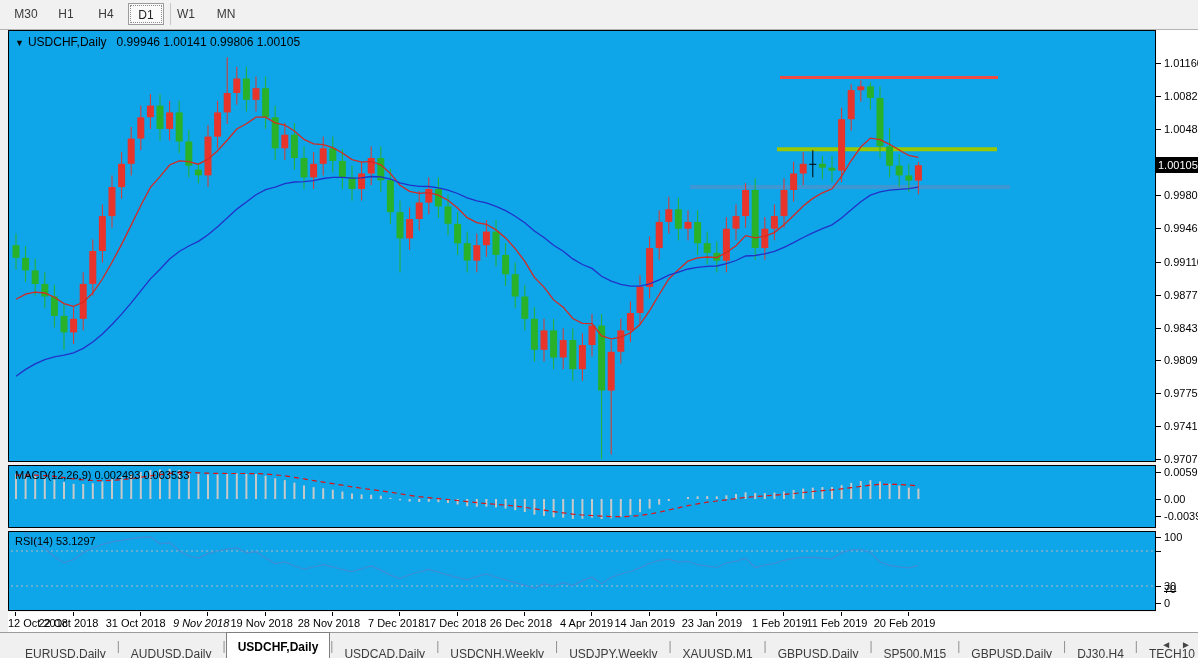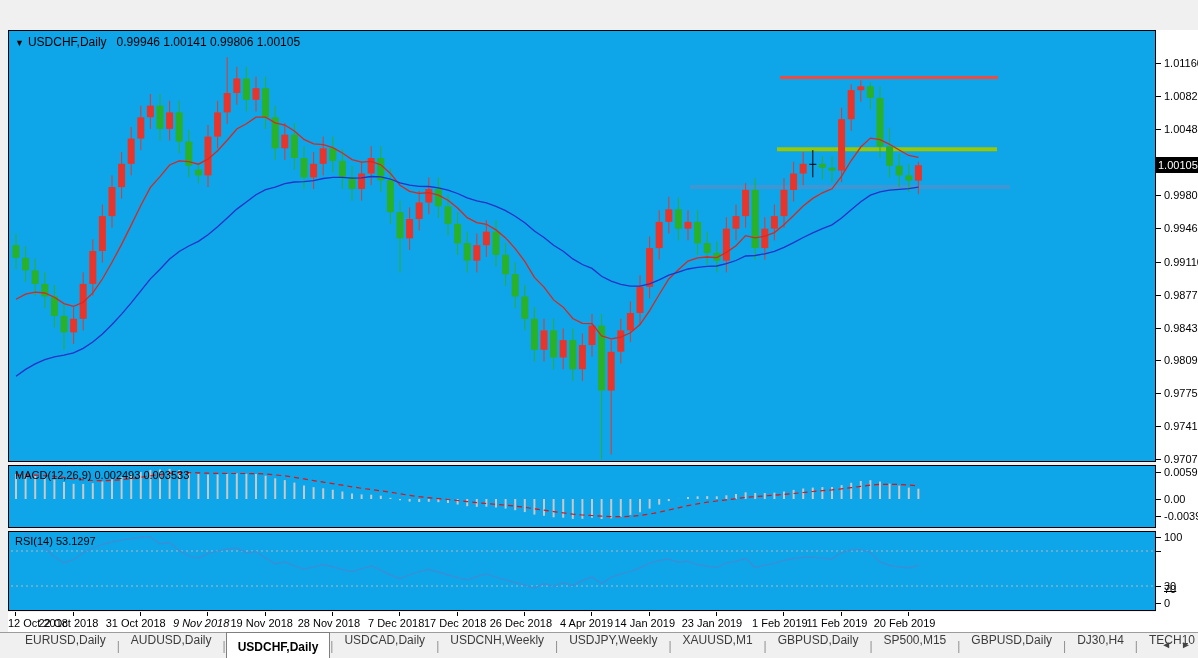--- a/index.html
+++ b/index.html
@@ -30,32 +30,41 @@
              font-size:11px;line-height:16px;padding-left:2px;box-sizing:border-box;z-index:6;}
 
   
   .date-strip{position:absolute;left:8px;top:612px;width:1190px;height:20px;background:#fff;}
   .d-tick{position:absolute;top:0;width:1px;height:4px;background:#000;}
   .d-label{position:absolute;top:5px;font-size:11px;color:#000;white-space:nowrap;}
 
   
   .tabbar{position:absolute;left:0;top:632px;width:1198px;height:26px;background:#f0f0f0;
           border-top:1px solid #9c9c9c;display:flex;align-items:stretch;padding-left:14px;box-sizing:border-box;}
-  .tab{font-size:12px;color:#3c3c3c;padding:0 11px 0;white-space:nowrap;}
+  .tab{font-size:12px;color:#3c3c3c;padding:14px 11px 0;white-space:nowrap;}
   .tab.active{background:#fff;border:1px solid #7f7f7f;border-bottom:none;margin-top:-1px;
               font-weight:700;color:#000;padding-top:7px;}
   .tab-sep{color:#909090;padding-top:6px;font-size:12px;}
   .tab-scroll{position:absolute;right:2px;top:633px;display:flex;}
   .tab-scroll span{font-size:10px;color:#444;padding:6px 5px;}
 </style>
 </head>
 <body>
 
 <div id="screen">
 
+  <div class="toolbar" id="toolbar">
+      <div class="tf-btn" style="left: 8px;">M30</div>
+      <div class="tf-btn" style="left: 48px;">H1</div>
+      <div class="tf-btn" style="left: 88px;">H4</div>
+      <div class="tf-btn active" style="left: 128px;">D1</div>
+      <div class="tf-btn" style="left: 168px;">W1</div>
+      <div class="tf-btn" style="left: 208px;">MN</div>
+      <div class="tb-sep" style="left: 170px;"></div>
+    </div>
 
   <div class="panel" id="main-panel" style="left:8px;top:30px;width:1148px;height:432px;">
     <div class="title-row">
       <span class="dd-arrow">▼</span><span class="sym">USDCHF,Daily</span><span>0.99946 1.00141 0.99806 1.00105</span>
     </div>
     <svg id="main-svg" width="1146" height="430">
         <g>
           <line x1="771" y1="46.53500000000055" x2="989" y2="46.53500000000055" stroke="#ef4b40" stroke-width="3"></line>
           <line x1="768" y1="118.24100000000126" x2="988" y2="118.24100000000126" stroke="#9bc700" stroke-width="4"></line>
           <line x1="681" y1="156.03200000000032" x2="1001" y2="156.03200000000032" stroke="#3e97d3" stroke-width="4"></line>

